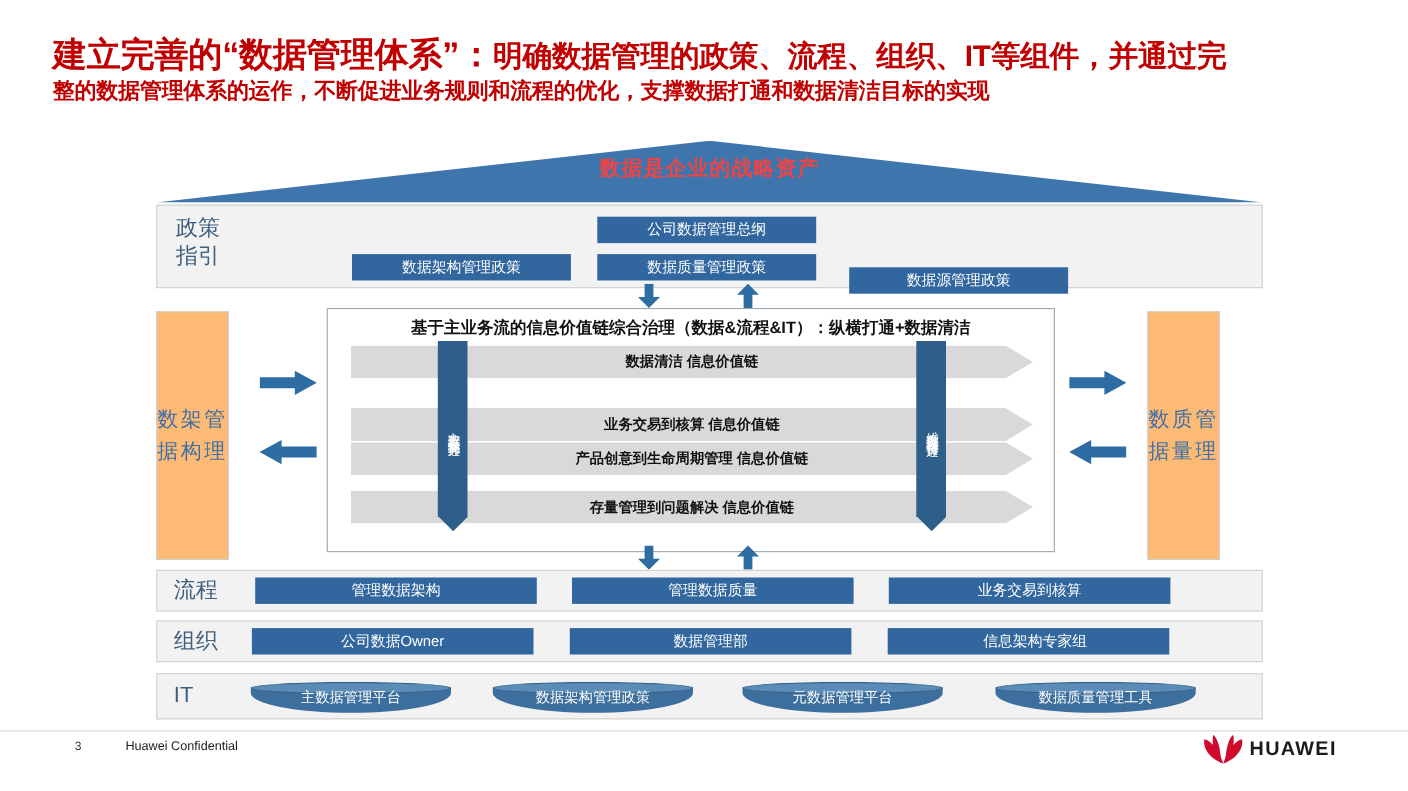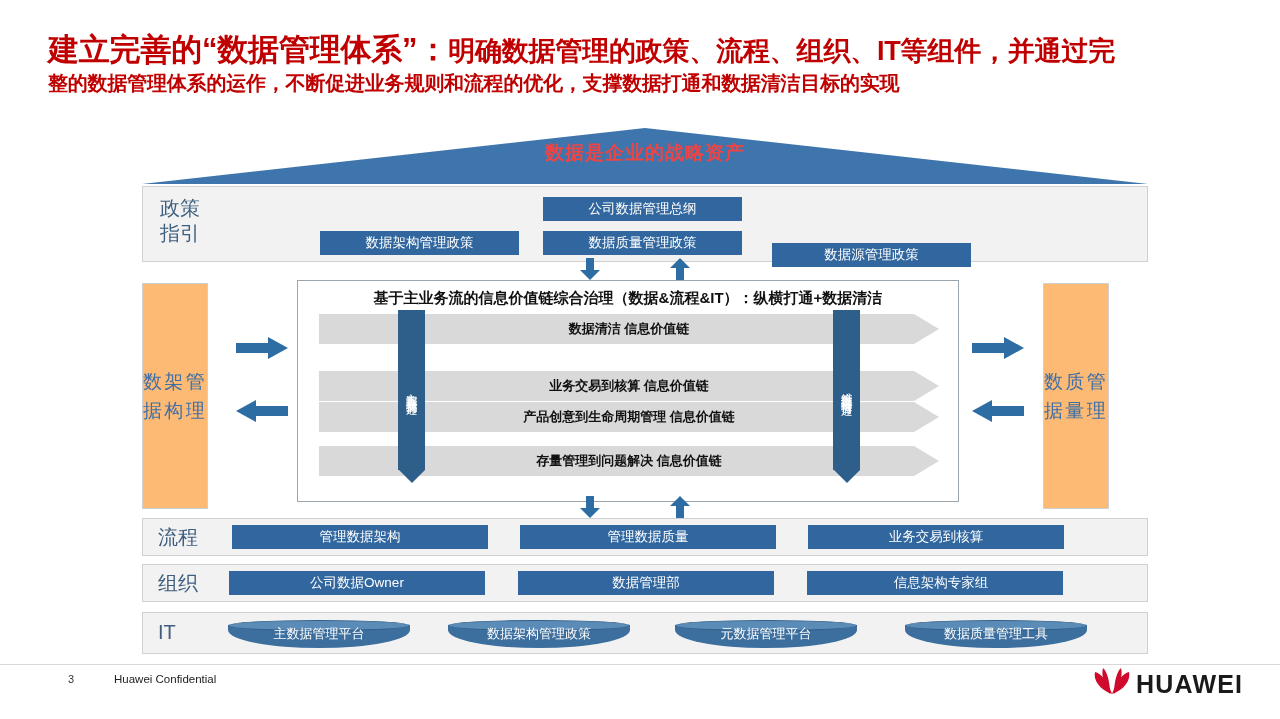--- a/index.html
+++ b/index.html
@@ -125,21 +125,21 @@
     position:absolute;left:0;top:0;width:100%;height:100%;
     display:flex;align-items:center;justify-content:center;
     color:#ffffff;font-size:13px;z-index:3;
   }
 
   
   #footer-rule{position:absolute;left:0;top:664px;width:1280px;height:1px;background:#D8D8D8;}
   #page-num{position:absolute;left:68px;top:673px;font-size:11px;color:#333;}
   #confidential{position:absolute;left:114px;top:673px;font-size:11.5px;color:#222;}
   #logo{position:absolute;left:1090px;top:664px;width:150px;height:38px;}
-  #logo-text{position:absolute;left:1136px;top:670px;font-size:25px;font-weight:bold;
+  #logo-text{position:absolute;left:1136px;top:670px;font-size:18px;font-weight:bold;
     color:#1A1A1A;letter-spacing:1.2px;}
 </style>
 </head>
 <body>
 
 <div class="slide">
 
   <div class="title-block">
     <span class="title-l1"><span class="big">建立完善的“数据管理体系”：</span><span>明确数据管理的政策、流程、组织、IT等组件，并通过完</span></span>
     <span class="title-l2">整的数据管理体系的运作，不断促进业务规则和流程的优化，支撑数据打通和数据清洁目标的实现</span>

